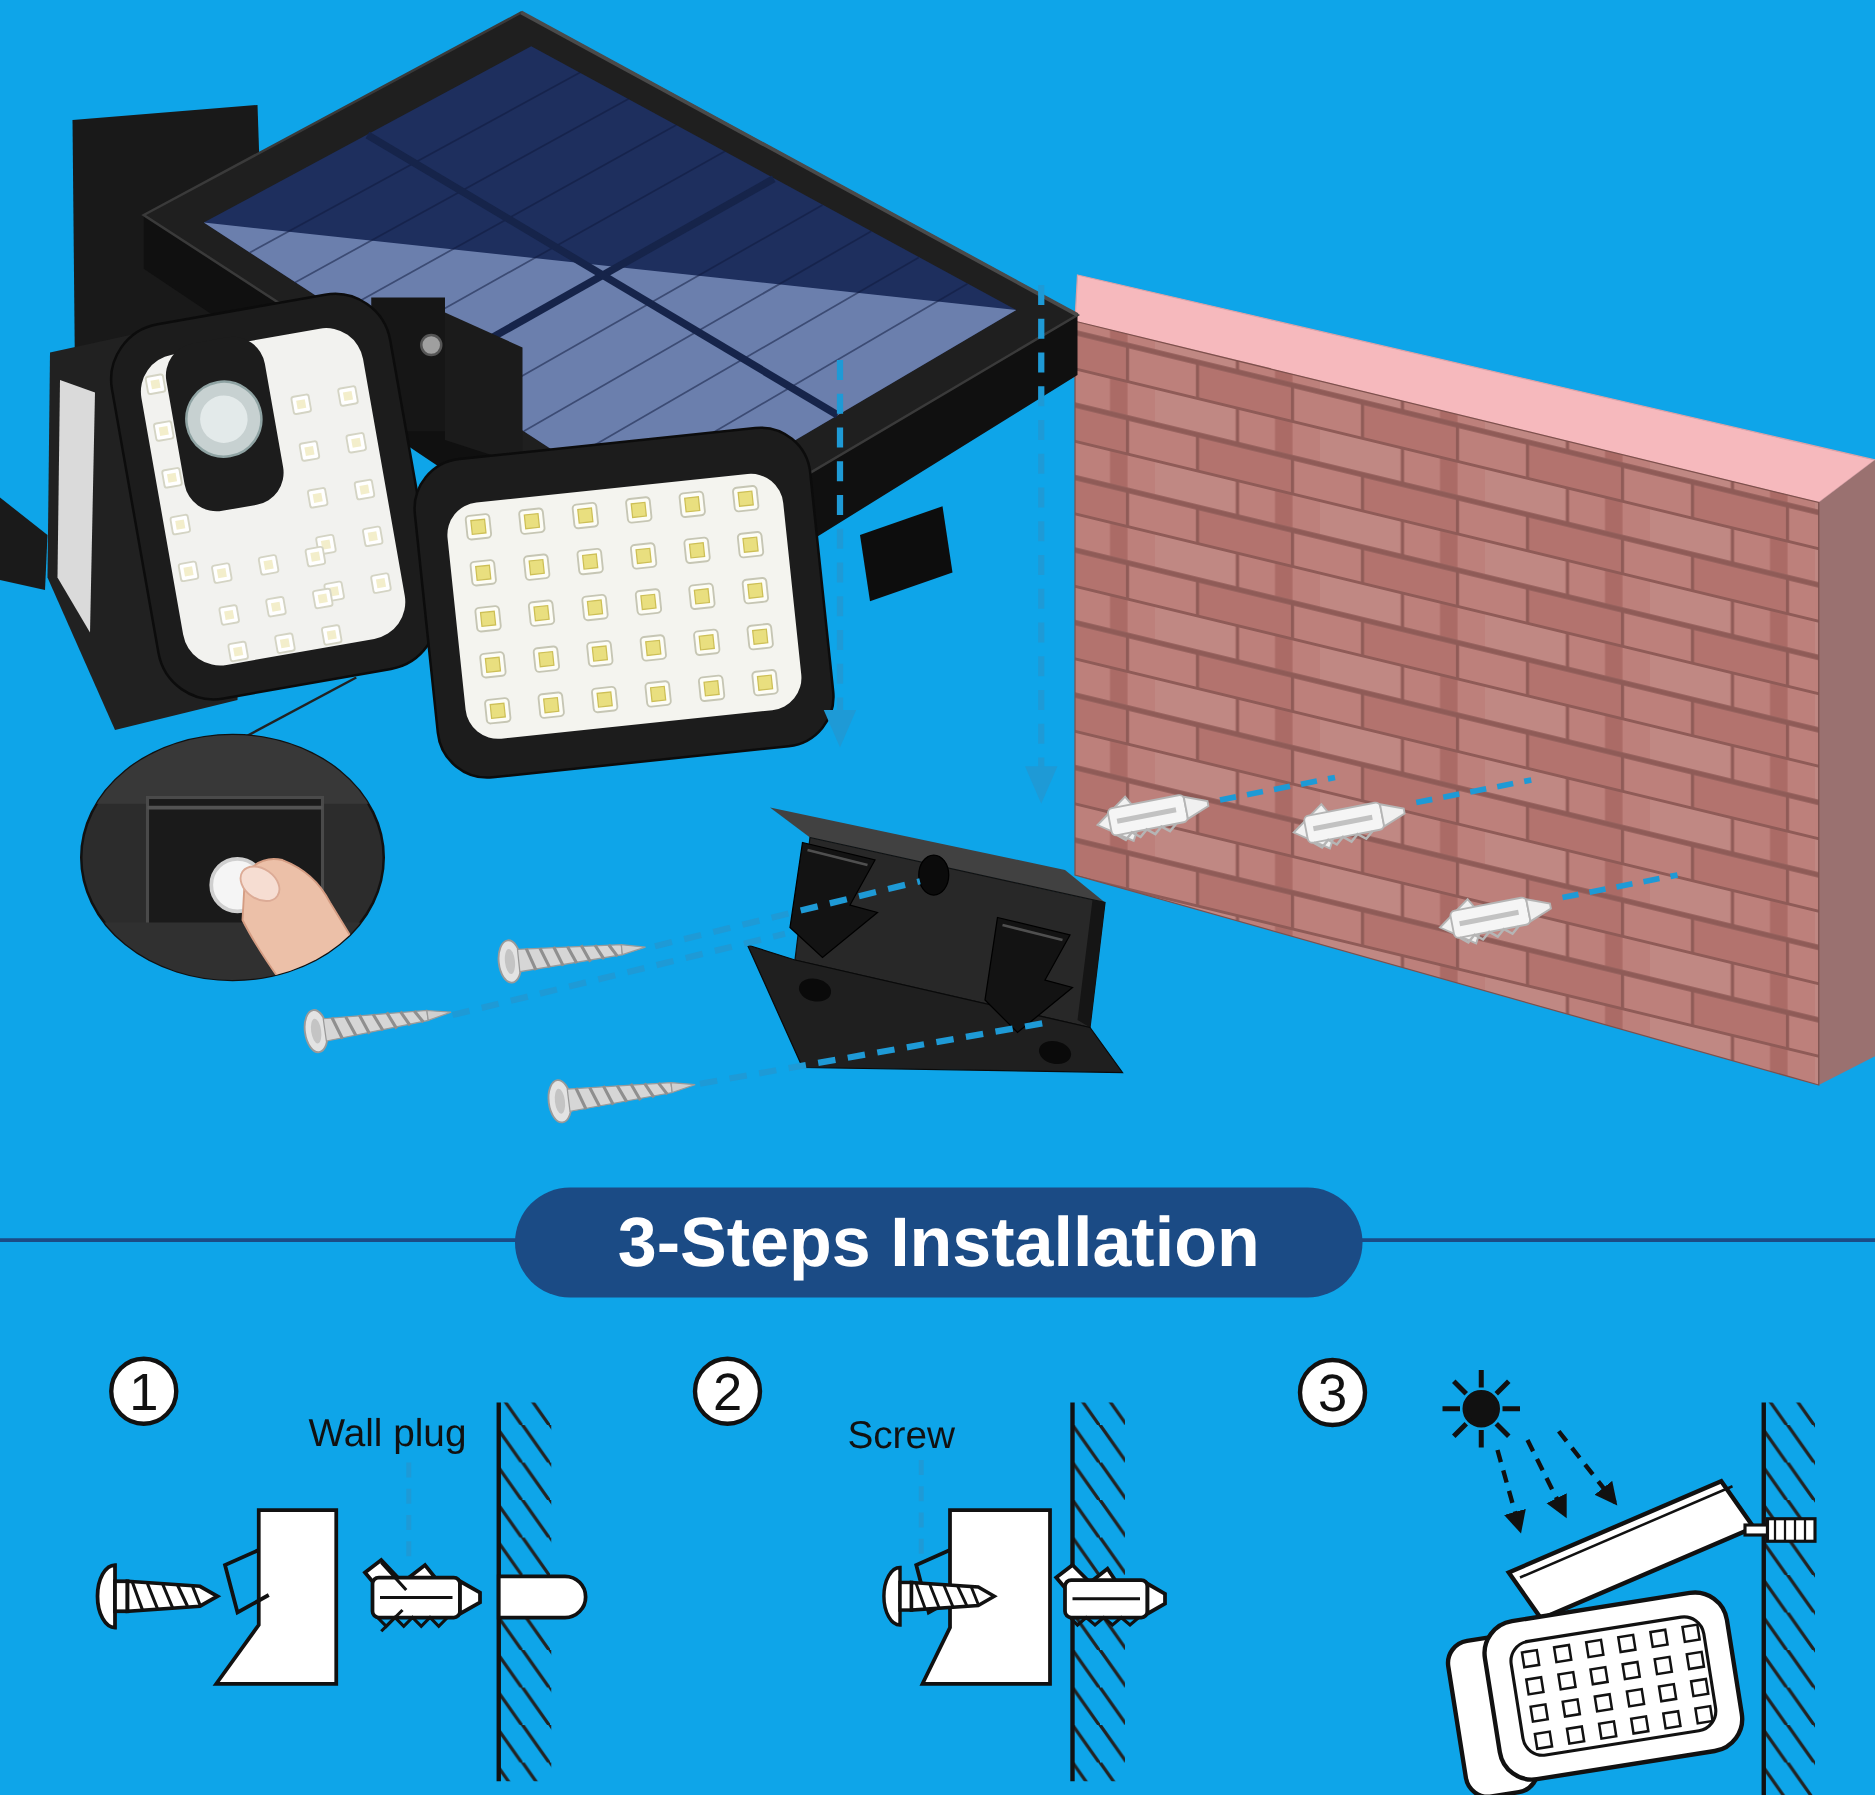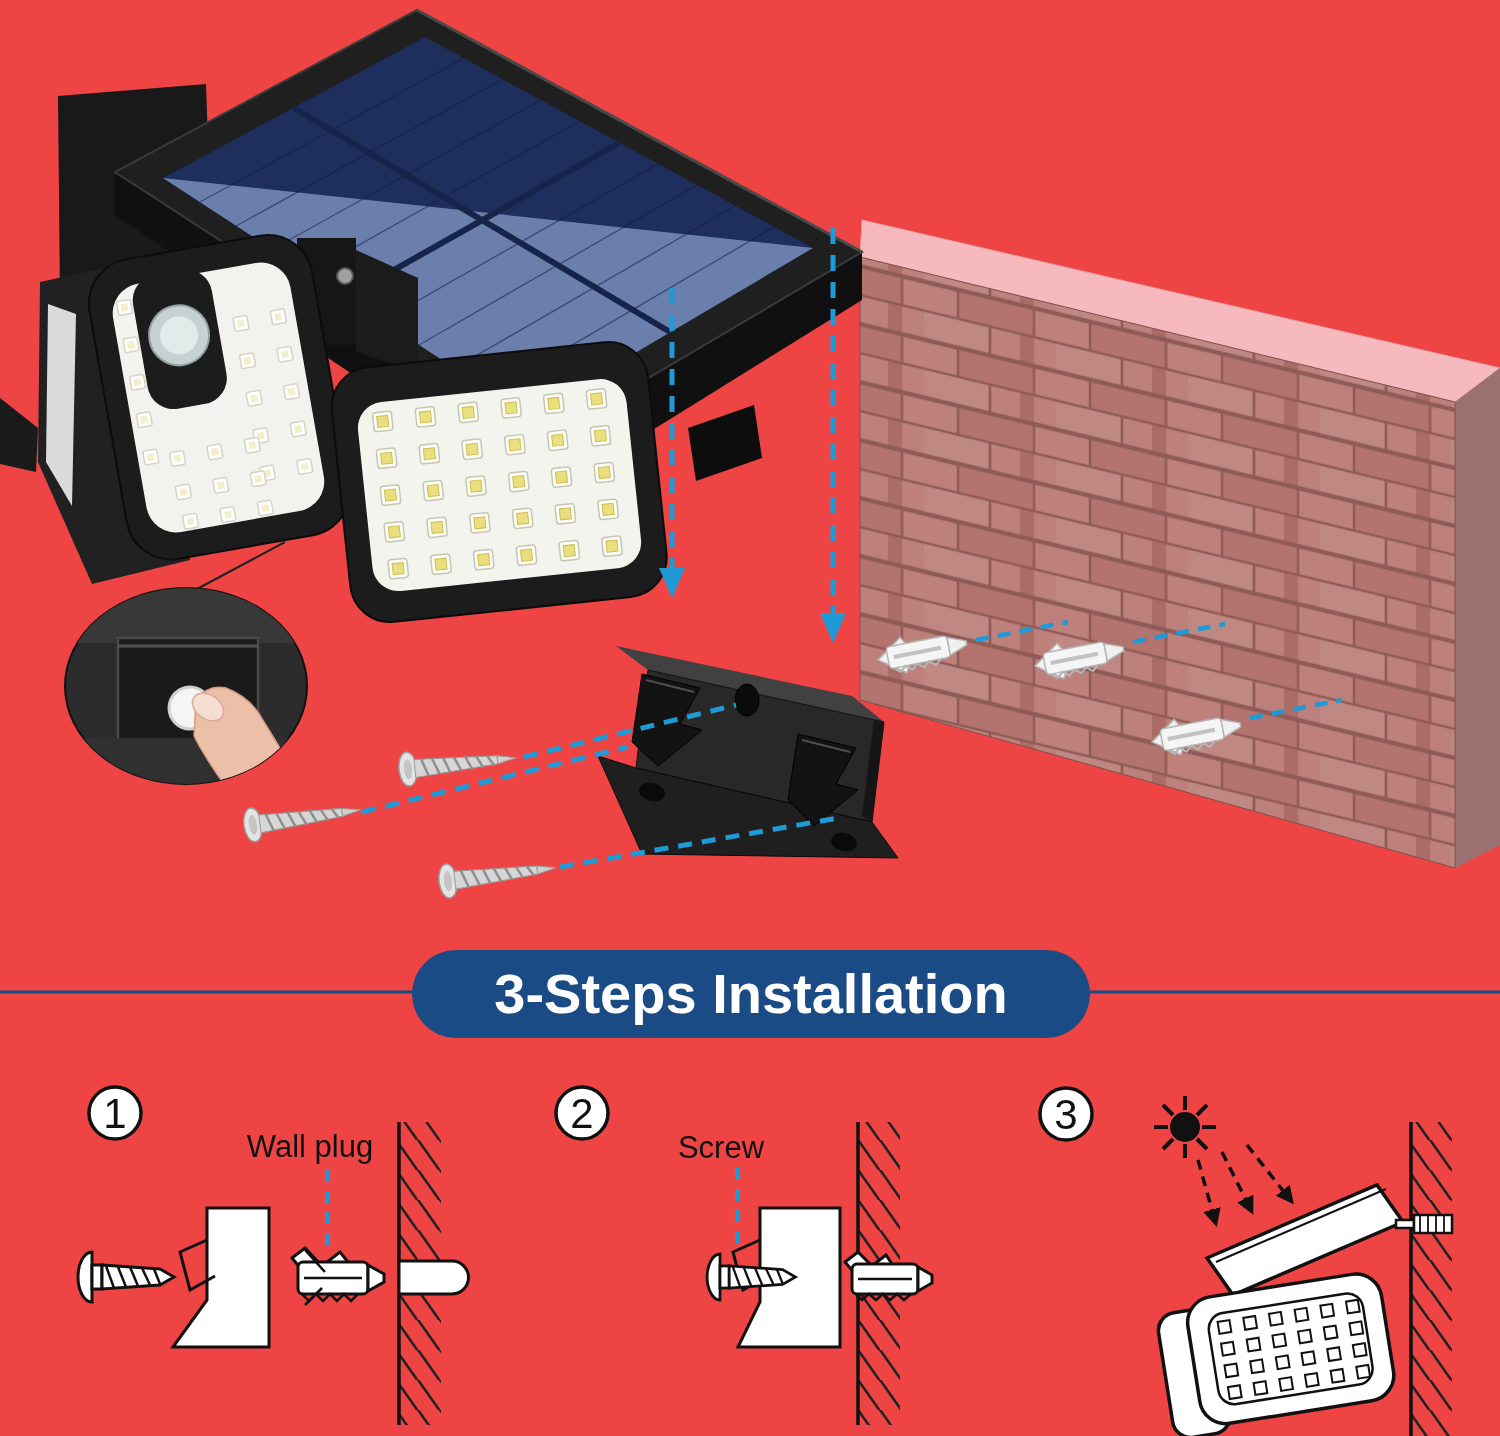--- a/index.html
+++ b/index.html
@@ -1,16 +1,16 @@
 <!DOCTYPE html>
 <html><head>
 <meta charset="utf-8">
 <style>
   html,body{margin:0;padding:0;background:#fff;}
-  .canvas{position:relative;width:1500px;height:1436px;background:#ef4444;overflow:hidden;}
+  .canvas{position:relative;width:1500px;height:1436px;background:#0ea5e9;overflow:hidden;}
   svg{position:absolute;left:0;top:0;}
   text{font-family:"Liberation Sans","DejaVu Sans",sans-serif;}
   .banner-text{font-size:56px;font-weight:bold;fill:#ffffff;}
   .step-num{font-size:42px;fill:#111;}
   .step-label{font-size:31px;fill:#111;}
 </style>
 </head>
 <body>
 
 <div class="canvas">

